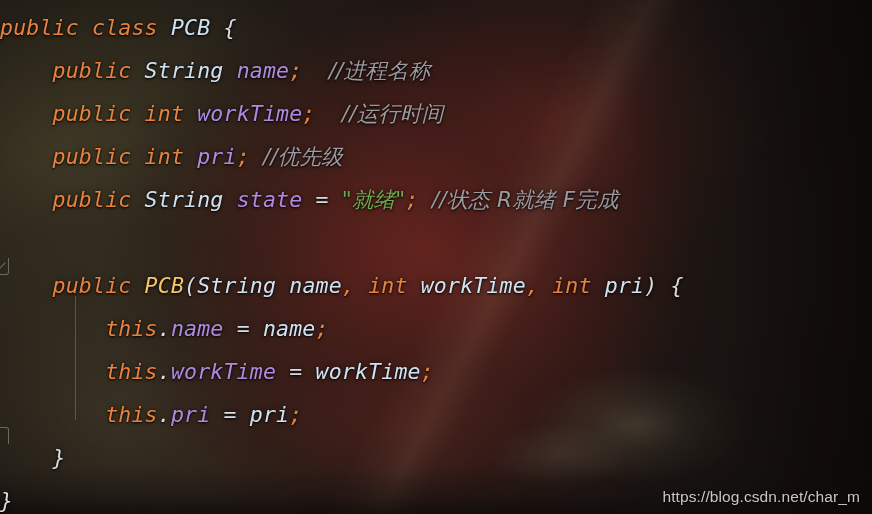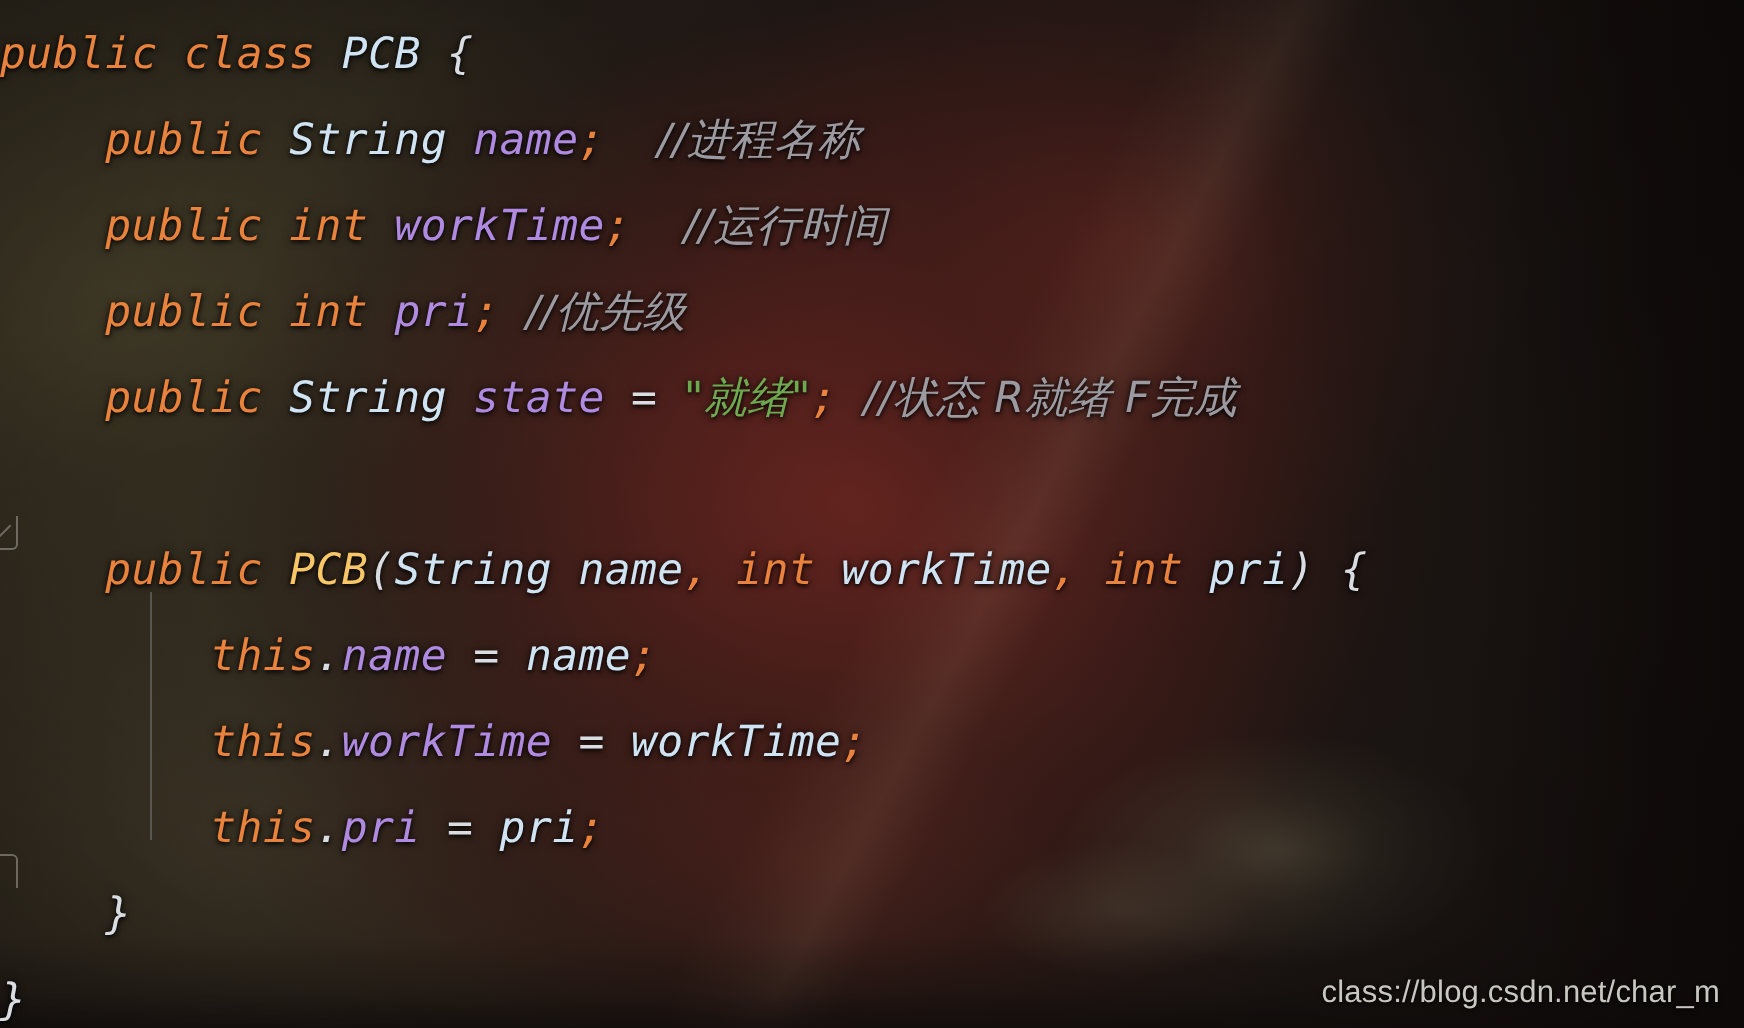--- a/index.html
+++ b/index.html
@@ -224,15 +224,15 @@
 
   <div id="gutter">
     <div class="fold-marker open" style="top:258px;"></div>
     <div class="fold-marker end" style="top:427px;"></div>
   </div>
 
   <div id="indent-guide"></div>
 
   <div id="code"><div class="line"><span class="tok-kw">public</span><span class="tok-punct"> </span><span class="tok-kw">class</span><span class="tok-punct"> </span><span class="tok-type">PCB</span><span class="tok-punct"> </span><span class="tok-punct">{</span></div><div class="line"><span class="tok-punct">    </span><span class="tok-kw">public</span><span class="tok-punct"> </span><span class="tok-type">String</span><span class="tok-punct"> </span><span class="tok-field">name</span><span class="tok-semi">;</span><span class="tok-punct">  </span><span class="tok-comment cjk">//进程名称</span></div><div class="line"><span class="tok-punct">    </span><span class="tok-kw">public</span><span class="tok-punct"> </span><span class="tok-kw">int</span><span class="tok-punct"> </span><span class="tok-field">workTime</span><span class="tok-semi">;</span><span class="tok-punct">  </span><span class="tok-comment cjk">//运行时间</span></div><div class="line"><span class="tok-punct">    </span><span class="tok-kw">public</span><span class="tok-punct"> </span><span class="tok-kw">int</span><span class="tok-punct"> </span><span class="tok-field">pri</span><span class="tok-semi">;</span><span class="tok-punct"> </span><span class="tok-comment cjk">//优先级</span></div><div class="line"><span class="tok-punct">    </span><span class="tok-kw">public</span><span class="tok-punct"> </span><span class="tok-type">String</span><span class="tok-punct"> </span><span class="tok-field">state</span><span class="tok-punct"> </span><span class="tok-punct">=</span><span class="tok-punct"> </span><span class="tok-string cjk">"就绪"</span><span class="tok-semi">;</span><span class="tok-punct"> </span><span class="tok-comment cjk">//状态 R就绪 F完成</span></div><div class="line">&nbsp;</div><div class="line"><span class="tok-punct">    </span><span class="tok-kw">public</span><span class="tok-punct"> </span><span class="tok-method">PCB</span><span class="tok-punct">(</span><span class="tok-type">String</span><span class="tok-punct"> </span><span class="tok-type">name</span><span class="tok-semi">,</span><span class="tok-punct"> </span><span class="tok-kw">int</span><span class="tok-punct"> </span><span class="tok-type">workTime</span><span class="tok-semi">,</span><span class="tok-punct"> </span><span class="tok-kw">int</span><span class="tok-punct"> </span><span class="tok-type">pri</span><span class="tok-punct">)</span><span class="tok-punct"> </span><span class="tok-punct">{</span></div><div class="line"><span class="tok-punct">        </span><span class="tok-kw">this</span><span class="tok-punct">.</span><span class="tok-field">name</span><span class="tok-punct"> </span><span class="tok-punct">=</span><span class="tok-punct"> </span><span class="tok-type">name</span><span class="tok-semi">;</span></div><div class="line"><span class="tok-punct">        </span><span class="tok-kw">this</span><span class="tok-punct">.</span><span class="tok-field">workTime</span><span class="tok-punct"> </span><span class="tok-punct">=</span><span class="tok-punct"> </span><span class="tok-type">workTime</span><span class="tok-semi">;</span></div><div class="line"><span class="tok-punct">        </span><span class="tok-kw">this</span><span class="tok-punct">.</span><span class="tok-field">pri</span><span class="tok-punct"> </span><span class="tok-punct">=</span><span class="tok-punct"> </span><span class="tok-type">pri</span><span class="tok-semi">;</span></div><div class="line"><span class="tok-punct">    </span><span class="tok-punct">}</span></div><div class="line"><span class="tok-punct">}</span></div></div>
 
-  <div id="watermark">class://blog.csdn.net/char_m</div>
+  <div id="watermark">https://blog.csdn.net/char_m</div>
 
 </div>
 
 </body></html>

